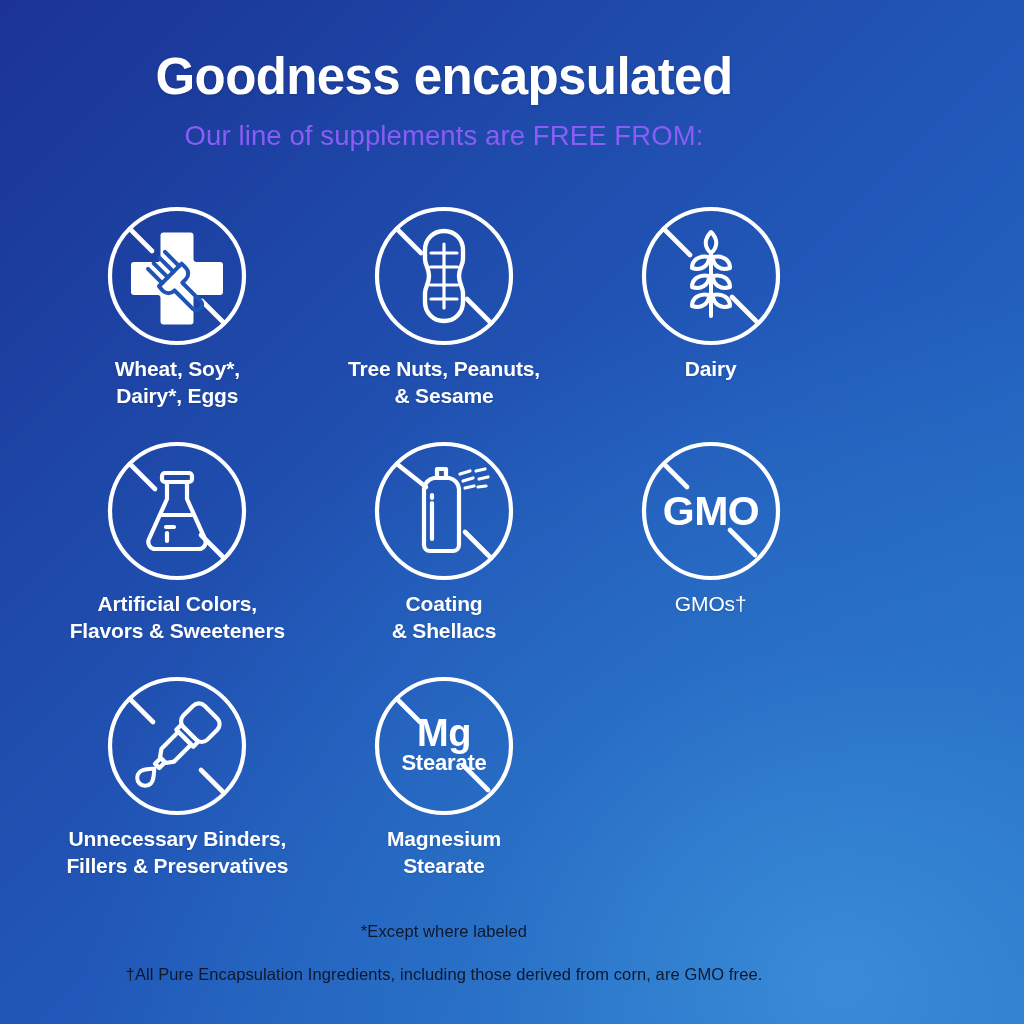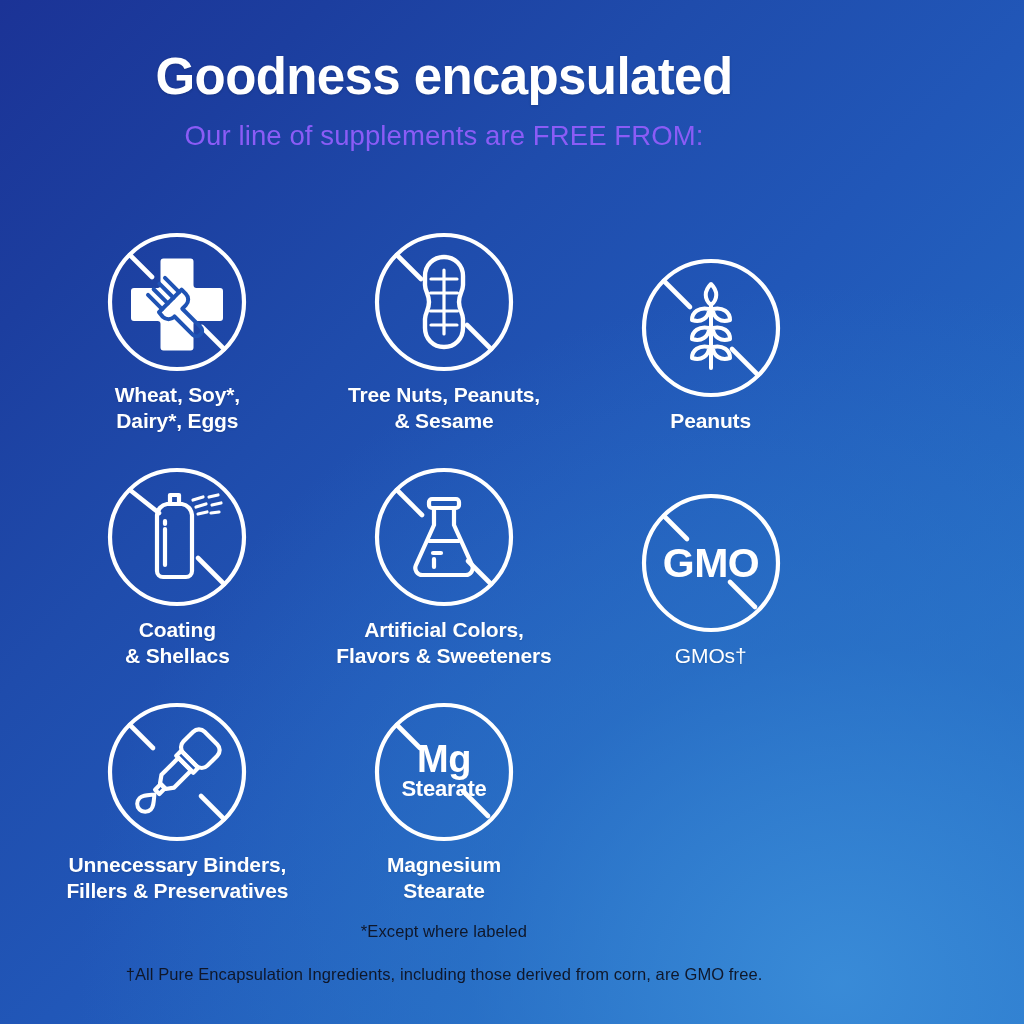--- a/index.html
+++ b/index.html
@@ -55,21 +55,20 @@
     grid-template-columns:repeat(3, 1fr);
     grid-template-rows:repeat(3, 235px);
     justify-items:center;
   }
 
   .cell {
     width:100%;
     display:flex;
     flex-direction:column;
     align-items:center;
-    justify-content:flex-end;
   }
 
   .badge {
     width:152px; height:152px;
     display:block;
   }
 
   .caption {
     margin-top:4px;
     text-align:center;
@@ -169,21 +168,41 @@
 
           <path d="M74,57 c-10,-2 -17,3 -17,11 c9,3 17,-2 17,-11 z"></path>
           <path d="M74,76 c-10,-2 -17,3 -17,11 c9,3 17,-2 17,-11 z"></path>
           <path d="M74,95 c-10,-2 -17,3 -17,11 c9,3 17,-2 17,-11 z"></path>
 
           <path d="M78,57 c10,-2 17,3 17,11 c-9,3 -17,-2 -17,-11 z"></path>
           <path d="M78,76 c10,-2 17,3 17,11 c-9,3 -17,-2 -17,-11 z"></path>
           <path d="M78,95 c10,-2 17,3 17,11 c-9,3 -17,-2 -17,-11 z"></path>
         </g>
       </svg>
-      <div class="caption">Peanuts</div>
+      <div class="caption">Dairy</div>
+    </div>
+
+    <div class="cell">
+      <svg class="badge" viewBox="0 0 152 152">
+        <circle cx="76" cy="76" r="67" fill="none" stroke="#fff" stroke-width="4.2"></circle>
+        <line x1="29" y1="29" x2="54" y2="54" stroke="#fff" stroke-width="4.6" stroke-linecap="round"></line>
+        <line x1="100" y1="100" x2="123" y2="123" stroke="#fff" stroke-width="4.6" stroke-linecap="round"></line>
+        <g fill="none" stroke="#fff" stroke-width="4.2" stroke-linejoin="round" stroke-linecap="round">
+
+          <path d="M64,38 h24 a3,3 0 0 1 3,3 v3 a3,3 0 0 1 -3,3 h-24 a3,3 0 0 1 -3,-3 v-3 a3,3 0 0 1 3,-3 z"></path>
+
+          <path d="M66,47 v17 l-18,40 a7,7 0 0 0 6.5,10 h43 a7,7 0 0 0 6.5,-10 l-18,-40 v-17"></path>
+
+          <line x1="61" y1="80" x2="91" y2="80"></line>
+          <line x1="65" y1="92" x2="73" y2="92"></line>
+          <line x1="66" y1="98" x2="66" y2="106"></line>
+        </g>
+      </svg>
+      <div class="caption">Artificial Colors,
+Flavors &amp; Sweeteners</div>
     </div>
 
     <div class="cell">
       <svg class="badge" viewBox="0 0 152 152">
         <circle cx="76" cy="76" r="67" fill="none" stroke="#fff" stroke-width="4.2"></circle>
         <line x1="29" y1="29" x2="58" y2="52" stroke="#fff" stroke-width="4.6" stroke-linecap="round"></line>
         <line x1="97" y1="97" x2="123" y2="123" stroke="#fff" stroke-width="4.6" stroke-linecap="round"></line>
         <g fill="none" stroke="#fff" stroke-width="4.2" stroke-linejoin="round" stroke-linecap="round">
 
           <path d="M69,34 h9 v9 h-9 z"></path>
@@ -203,40 +222,20 @@
           </g>
         </g>
       </svg>
       <div class="caption">Coating
 &amp; Shellacs</div>
     </div>
 
     <div class="cell">
       <svg class="badge" viewBox="0 0 152 152">
         <circle cx="76" cy="76" r="67" fill="none" stroke="#fff" stroke-width="4.2"></circle>
-        <line x1="29" y1="29" x2="54" y2="54" stroke="#fff" stroke-width="4.6" stroke-linecap="round"></line>
-        <line x1="100" y1="100" x2="123" y2="123" stroke="#fff" stroke-width="4.6" stroke-linecap="round"></line>
-        <g fill="none" stroke="#fff" stroke-width="4.2" stroke-linejoin="round" stroke-linecap="round">
-
-          <path d="M64,38 h24 a3,3 0 0 1 3,3 v3 a3,3 0 0 1 -3,3 h-24 a3,3 0 0 1 -3,-3 v-3 a3,3 0 0 1 3,-3 z"></path>
-
-          <path d="M66,47 v17 l-18,40 a7,7 0 0 0 6.5,10 h43 a7,7 0 0 0 6.5,-10 l-18,-40 v-17"></path>
-
-          <line x1="61" y1="80" x2="91" y2="80"></line>
-          <line x1="65" y1="92" x2="73" y2="92"></line>
-          <line x1="66" y1="98" x2="66" y2="106"></line>
-        </g>
-      </svg>
-      <div class="caption">Artificial Colors,
-Flavors &amp; Sweeteners</div>
-    </div>
-
-    <div class="cell">
-      <svg class="badge" viewBox="0 0 152 152">
-        <circle cx="76" cy="76" r="67" fill="none" stroke="#fff" stroke-width="4.2"></circle>
         <line x1="29" y1="29" x2="52" y2="52" stroke="#fff" stroke-width="4.6" stroke-linecap="round"></line>
         <line x1="95" y1="95" x2="120" y2="120" stroke="#fff" stroke-width="4.6" stroke-linecap="round"></line>
         <text x="76" y="90" text-anchor="middle" fill="#fff" font-family="Liberation Sans, sans-serif" font-size="41" font-weight="bold" letter-spacing="-0.5">GMO</text>
       </svg>
       <div class="caption light">GMOs†</div>
     </div>
 
     <div class="cell">
       <svg class="badge" viewBox="0 0 152 152">
         <circle cx="76" cy="76" r="67" fill="none" stroke="#fff" stroke-width="4.2"></circle>

